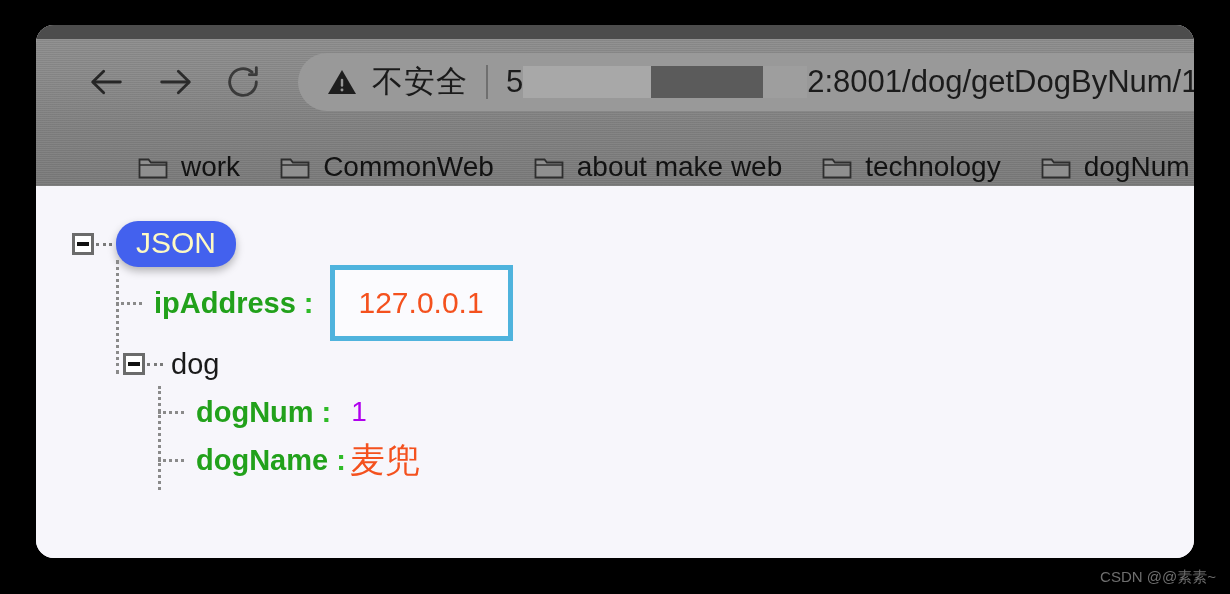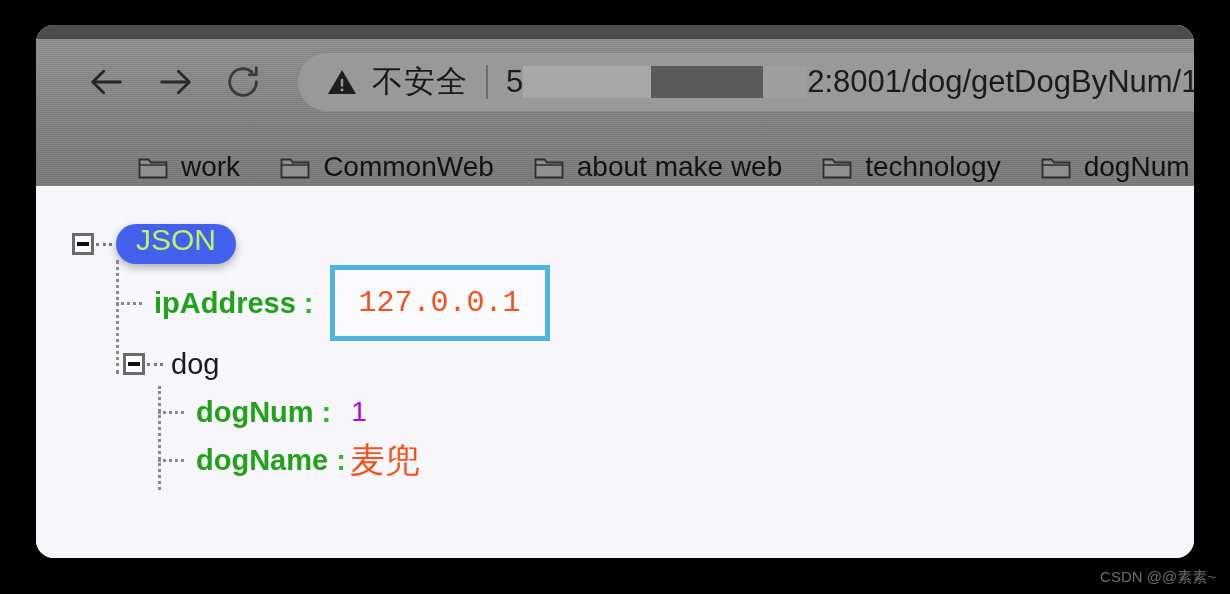--- a/index.html
+++ b/index.html
@@ -139,23 +139,23 @@
 
   .dots-h {
     width: 16px; height: 0;
     border-top: 3px dotted #7a7a7a;
     flex: 0 0 auto;
     margin-left: 2px;
   }
 
   .json-badge {
     background: #4361ee;
-    color: #bef264;
+    color: #fef9c3;
     font-size: 30px;
-    padding: 0 20px 9px 20px;
+    padding: 6px 20px 9px 20px;
     border-radius: 22px;
     margin-left: 4px;
     line-height: 1.05;
     box-shadow: 0 4px 9px rgba(0,0,0,0.28);
     flex: 0 0 auto;
   }
 
   
   .children { position: relative; }
   .guide {
@@ -193,21 +193,20 @@
   .val-string  { color: #f4511e; white-space: nowrap; }
   .val-number  { color: #b000ee; white-space: nowrap; }
 
   .highlight-box {
     border: 5px solid #4fb3dd;
     background: #fbfbfe;
     padding: 16px 24px;
     margin-left: 12px;
     display: flex; align-items: center;
     flex: 0 0 auto;
-    font-family: Liberation Mono, monospace;
   }
 
   
   .watermark {
     position: absolute;
     right: 14px; bottom: 7px;
     color: #6e6e6e;
     font-size: 15px;
     white-space: nowrap;
   }

